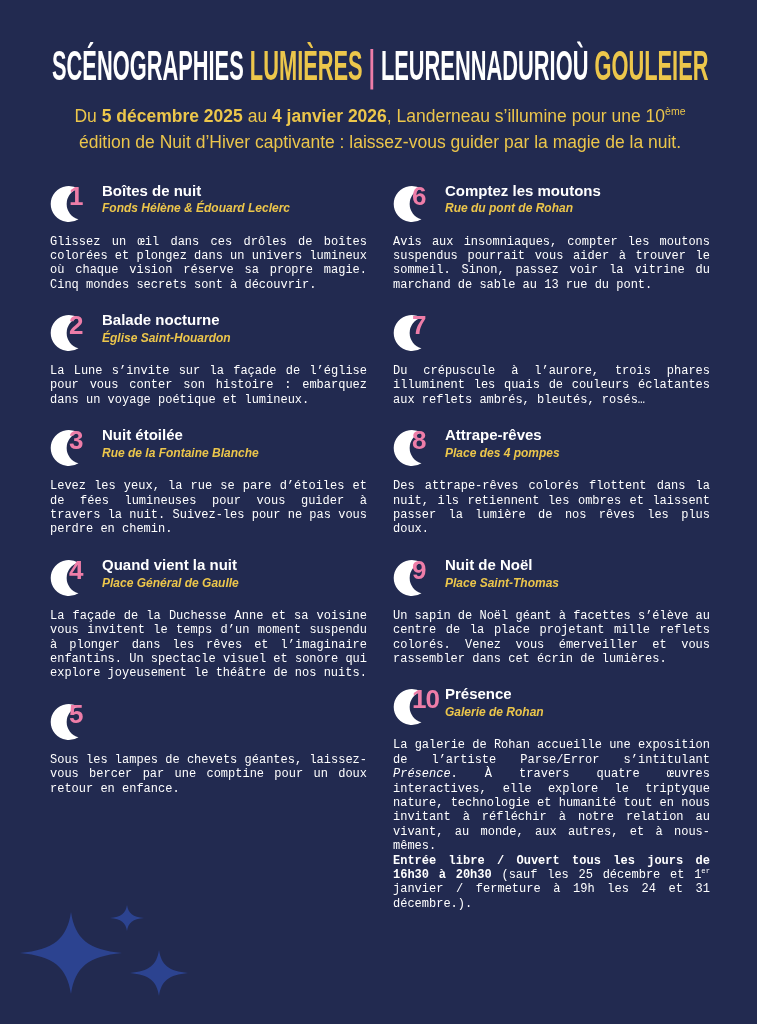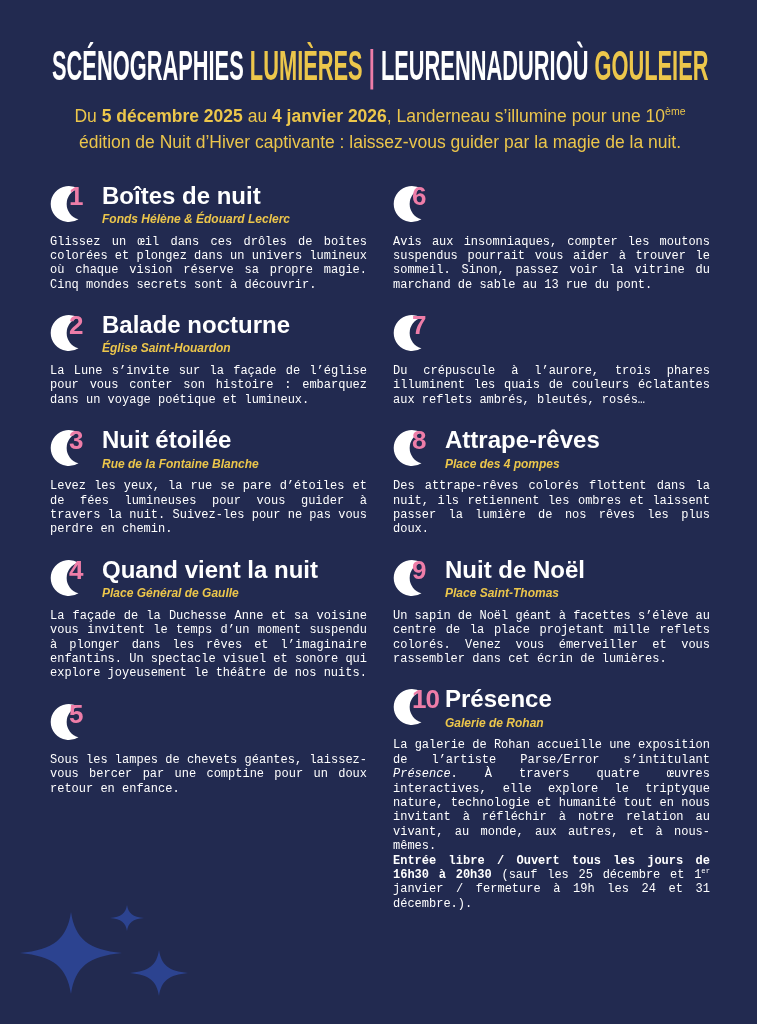--- a/index.html
+++ b/index.html
@@ -48,21 +48,21 @@
   .item{margin-bottom:19px;}
   .item-head{display:flex;gap:9px;align-items:flex-start;}
   .icon-wrap{position:relative;width:43px;height:46px;flex:none;overflow:visible;}
   .crescent{position:absolute;left:0;top:1px;width:38px;height:42px;}
   .num{
     position:absolute;left:19px;top:-1px;
     color:var(--accent-pink);font-weight:800;font-size:26px;line-height:1.2;
     letter-spacing:-1px;
   }
   .head-text{padding-top:0;}
-  .item-title{margin:0;font-size:24px;font-weight:800;line-height:1.18;color:var(--text-white);}
+  .item-title{margin:0;font-size:15px;font-weight:800;line-height:1.18;color:var(--text-white);}
   .item-location{
     font-size:12px;font-style:italic;font-weight:700;line-height:1.22;
     color:var(--accent-yellow);margin-top:2px;
   }
   .item-desc{
     margin:7px 0 0;font-size:12px;line-height:1.2;text-align:justify;
     color:var(--text-white);font-weight:500;font-family:Liberation Mono, monospace;
   }
 
   
@@ -163,20 +163,24 @@
   </section>
 </div>
     <div class="col" id="col-right">
   <section class="item">
     <div class="item-head">
       <div class="icon-wrap">
         <svg class="crescent" viewBox="0 0 40 42">
           <path d="M30 5 A19 19 0 1 0 30 37 A16.5 16.5 0 0 1 30 5 Z" fill="#ffffff"></path>
         </svg>
         <span class="num">6</span>
+      </div>
+      <div class="head-text">
+        <h2 class="item-title">Comptez les moutons</h2>
+        <div class="item-location"><span>Rue du pont de Rohan</span></div>
       </div>
     </div>
     <p class="item-desc"><span>Avis aux insomniaques, compter les moutons suspendus pourrait vous aider à trouver le sommeil. Sinon, passez voir la vitrine du marchand de sable au 13 rue du pont.</span></p>
   </section>
 
   <section class="item">
     <div class="item-head">
       <div class="icon-wrap">
         <svg class="crescent" viewBox="0 0 40 42">
           <path d="M30 5 A19 19 0 1 0 30 37 A16.5 16.5 0 0 1 30 5 Z" fill="#ffffff"></path>

